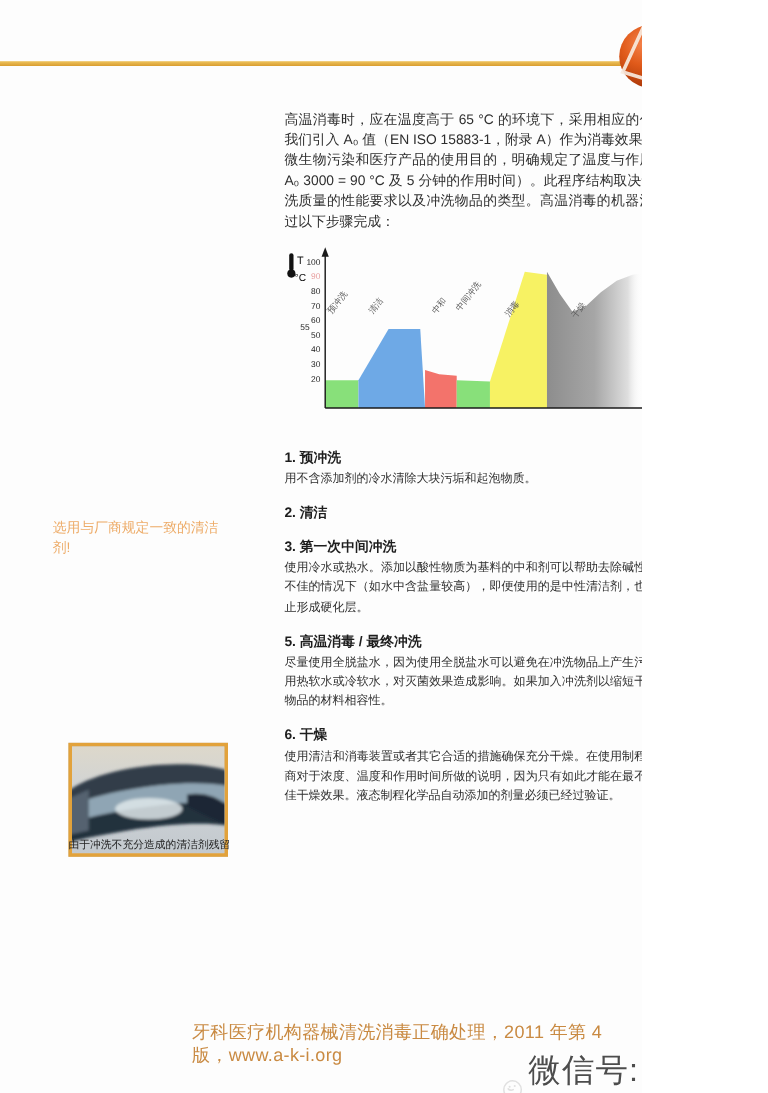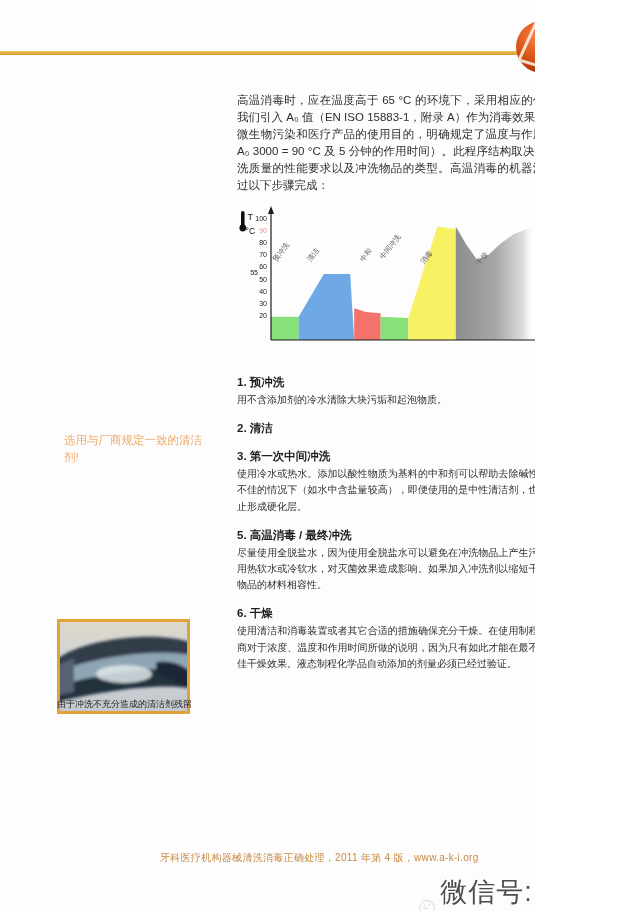--- a/index.html
+++ b/index.html
@@ -9,26 +9,26 @@
         background:linear-gradient(#eec45e,#d99d2f);}
   .logo{position:absolute;left:515px;top:20px;width:54px;height:54px;}
   .col{position:absolute;left:237px;width:402px;}
   .body-text{font-size:11.5px;line-height:17px;text-align:justify;color:#2e2e2e;}
   .intro{top:92px;}
   .chart-wrap{position:absolute;left:235px;top:202px;width:330px;height:164px;}
   .sections{top:374px;}
   .section{margin-bottom:12px;}
   .section-head{font-weight:bold;font-size:11.5px;line-height:16px;margin-bottom:2px;color:#1d1d1d;}
   .section-body{font-size:10px;line-height:16.2px;text-align:justify;color:#2e2e2e;}
-  .margin-note{position:absolute;left:64px;top:432px;width:148px;font-size:11.5px;line-height:17px;
+  .margin-note{position:absolute;left:44px;top:432px;width:148px;font-size:11.5px;line-height:17px;
         color:#edab67;filter:blur(.4px);}
   .figure{position:absolute;left:57px;top:619px;width:127px;height:89px;
         border:3px solid #e2a23b;background:#cfd3d6;}
   .fig-caption{position:absolute;left:57px;top:698px;width:150px;font-size:9px;color:#222;}
-  .footer{position:absolute;left:160px;top:851px;font-size:10px;color:#c98a42;letter-spacing:.3px;text-align:right;}
+  .footer{position:absolute;left:160px;top:851px;font-size:15px;color:#c98a42;letter-spacing:.3px;}
   .page-num{position:absolute;left:566px;top:849px;font-size:9px;color:#8a8a8a;}
   .wechat{position:absolute;left:418px;top:874px;display:flex;align-items:center;}
   .wechat-label{font-size:27px;color:#4c4c4c;letter-spacing:1px;}
   .wechat-icon{width:30px;height:30px;margin-right:4px;opacity:.45;}
   svg text{font-family:"Liberation Sans","DejaVu Sans",sans-serif;}
 </style>
 </head>
 <body>
 
 <div id="page">

